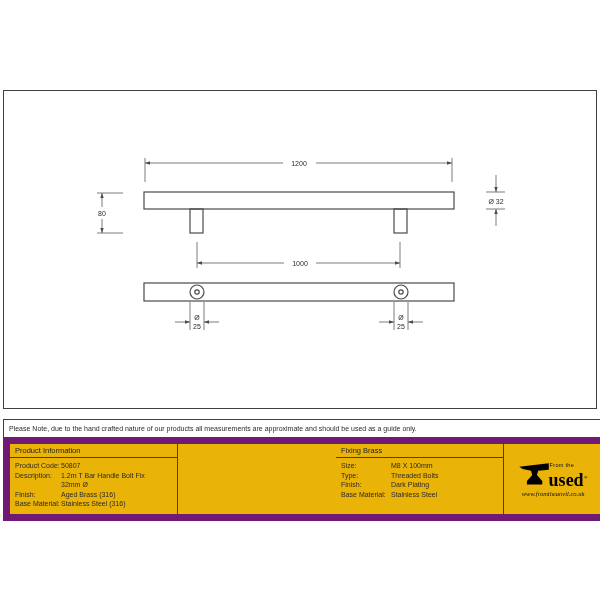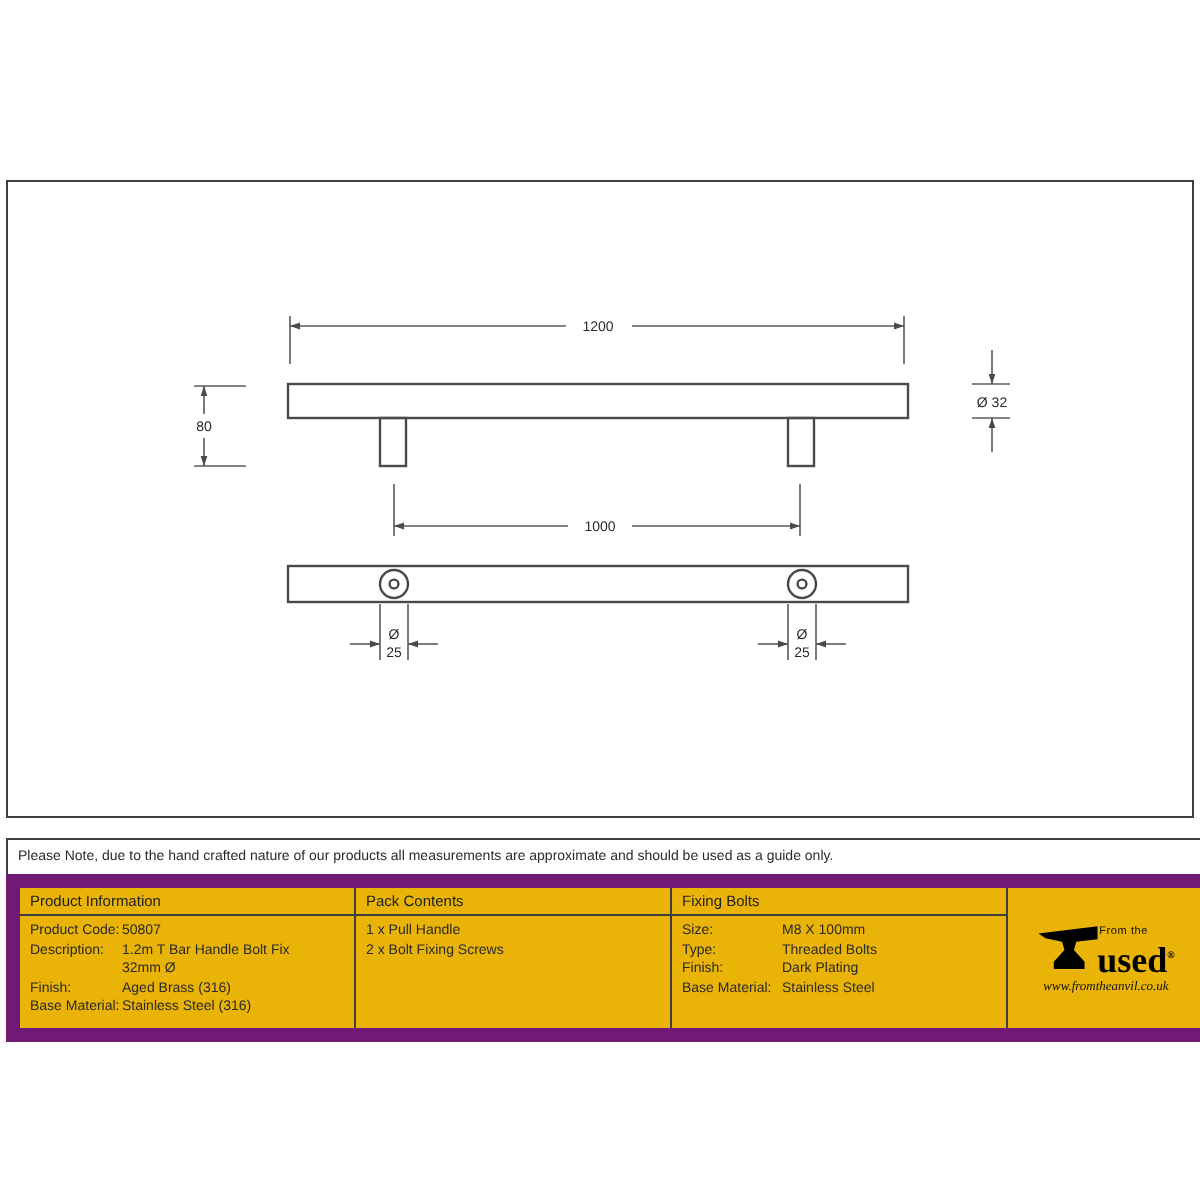--- a/index.html
+++ b/index.html
@@ -145,30 +145,23 @@
         </div>
         <div class="kv">
           <span class="k">Finish:</span><span>Aged Brass (316)</span>
         </div>
         <div class="kv">
           <span class="k">Base Material:</span><span>Stainless Steel (316)</span>
         </div>
       </div>
     </div>
 
-    <div class="col col-sep c2" style="left:168px;width:158px;">
-      <div class="col-hdr">Pack Contents</div>
-      <div class="col-body">
-        <div class="kv">1 x Pull Handle</div>
-        <div class="kv">2 x Bolt Fixing Screws</div>
-      </div>
-    </div>
 
     <div class="col col-sep c3" style="left:326px;width:168px;">
-      <div class="col-hdr">Fixing Bolts</div>
+      <div class="col-hdr">Fixing Brass</div>
       <div class="col-body">
         <div class="kv">
           <span class="k">Size:</span><span>M8 X 100mm</span>
         </div>
         <div class="kv">
           <span class="k">Type:</span><span>Threaded Bolts</span>
         </div>
         <div class="kv">
           <span class="k">Finish:</span><span>Dark Plating</span>
         </div>

